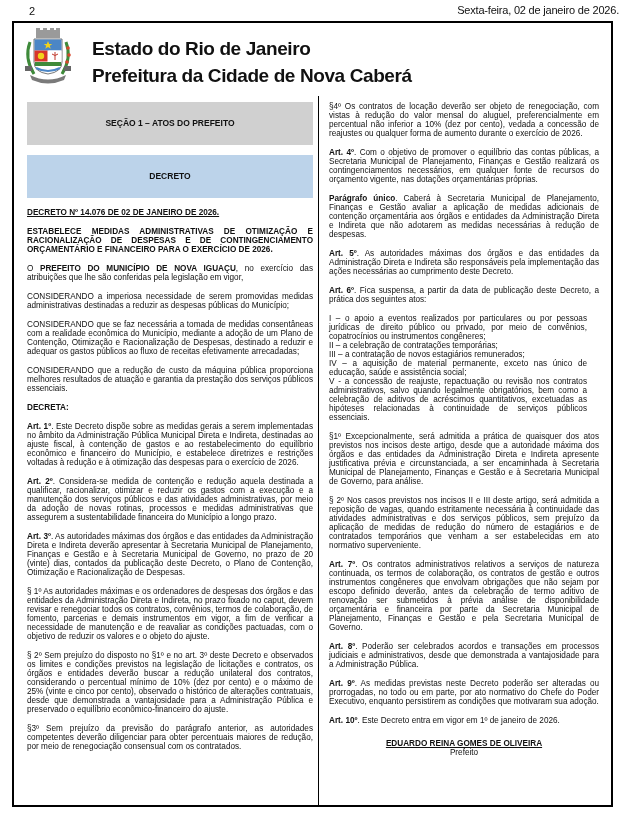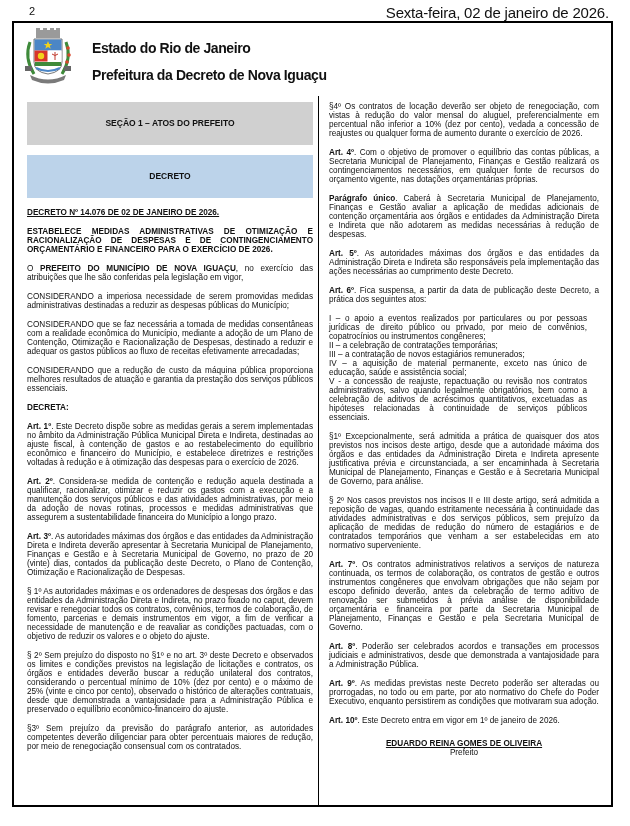--- a/index.html
+++ b/index.html
@@ -1,23 +1,23 @@
 <!DOCTYPE html>
 <html><head>
 <meta charset="utf-8">
 <style>
   html, body { margin:0; padding:0; background:#fff; }
   body { width:630px; height:826px; position:relative; overflow:hidden;
          font-family:"Liberation Sans", sans-serif; color:#111; }
   .page-num { position:absolute; left:29px; top:5px; font-size:11px; }
-  .page-date { position:absolute; right:21px; top:4px; font-size:15px; letter-spacing:-0.2px; }
+  .page-date { position:absolute; right:11px; top:4px; font-size:11px; letter-spacing:-0.2px; }
   .frame { position:absolute; left:12px; top:21px; width:601px; height:786px;
            border:2px solid #000; box-sizing:border-box; }
   .logo { position:absolute; left:22px; top:28px; width:52px; height:58px; }
-  .title { position:absolute; left:92px; top:35px; font-size:14px; font-weight:bold;
+  .title { position:absolute; left:92px; top:35px; font-size:19px; font-weight:bold;
            line-height:27px; letter-spacing:-0.4px; }
   .col { position:absolute; font-size:8.2px; line-height:9px; text-align:justify; }
   .col-left { left:27px; top:102px; width:286px; }
   .col-right { left:329px; top:102px; width:270px; }
   .divider { position:absolute; left:318px; top:96px; width:1px; height:710px; background:#000; }
   .banner { height:43px; display:flex; align-items:center; justify-content:center;
             font-weight:bold; font-size:8.5px; margin-bottom:10px; }
   .banner-gray { background:#d0d0d0; }
   .banner-blue { background:#bcd3ea; }
   .p { margin:0 0 10px 0; }
@@ -60,21 +60,21 @@
   <rect x="13" y="34" width="26" height="4" fill="#3e8a3a"></rect>
   <path d="M14 40 Q26 46 38 40" stroke="#4b86c6" stroke-width="2" fill="none"></path>
 
   <path d="M8 47 Q26 56 44 47 L42 52 Q26 59 10 52 Z" fill="#7a7a7a"></path>
   <rect x="3" y="38" width="7" height="5" fill="#666"></rect>
     <rect x="42" y="38" width="7" height="5" fill="#666"></rect>
 </svg>
 
 <div class="title">
   <div>Estado do Rio de Janeiro</div>
-  <div>Prefeitura da Decreto de Nova Iguaçu</div>
+  <div>Prefeitura da Cidade de Nova Caberá</div>
 </div>
 
 <div class="divider"></div>
 
 <div class="col col-left">
   <div class="banner banner-gray">SEÇÃO 1 – ATOS DO PREFEITO</div>
   <div class="banner banner-blue">DECRETO</div>
   <p class="p"><span class="underline">DECRETO Nº 14.076 DE 02 DE JANEIRO DE 2026.</span></p>
   <p class="p bold">ESTABELECE MEDIDAS ADMINISTRATIVAS DE OTIMIZAÇÃO E RACIONALIZAÇÃO DE DESPESAS E DE CONTINGENCIAMENTO ORÇAMENTÁRIO E FINANCEIRO PARA O EXERCÍCIO DE 2026.</p>
   <p class="p"><span>O </span><span class="bold">PREFEITO DO MUNICÍPIO DE NOVA IGUAÇU</span><span>, no exercício das atribuições que lhe são conferidas pela legislação em vigor,</span></p>

